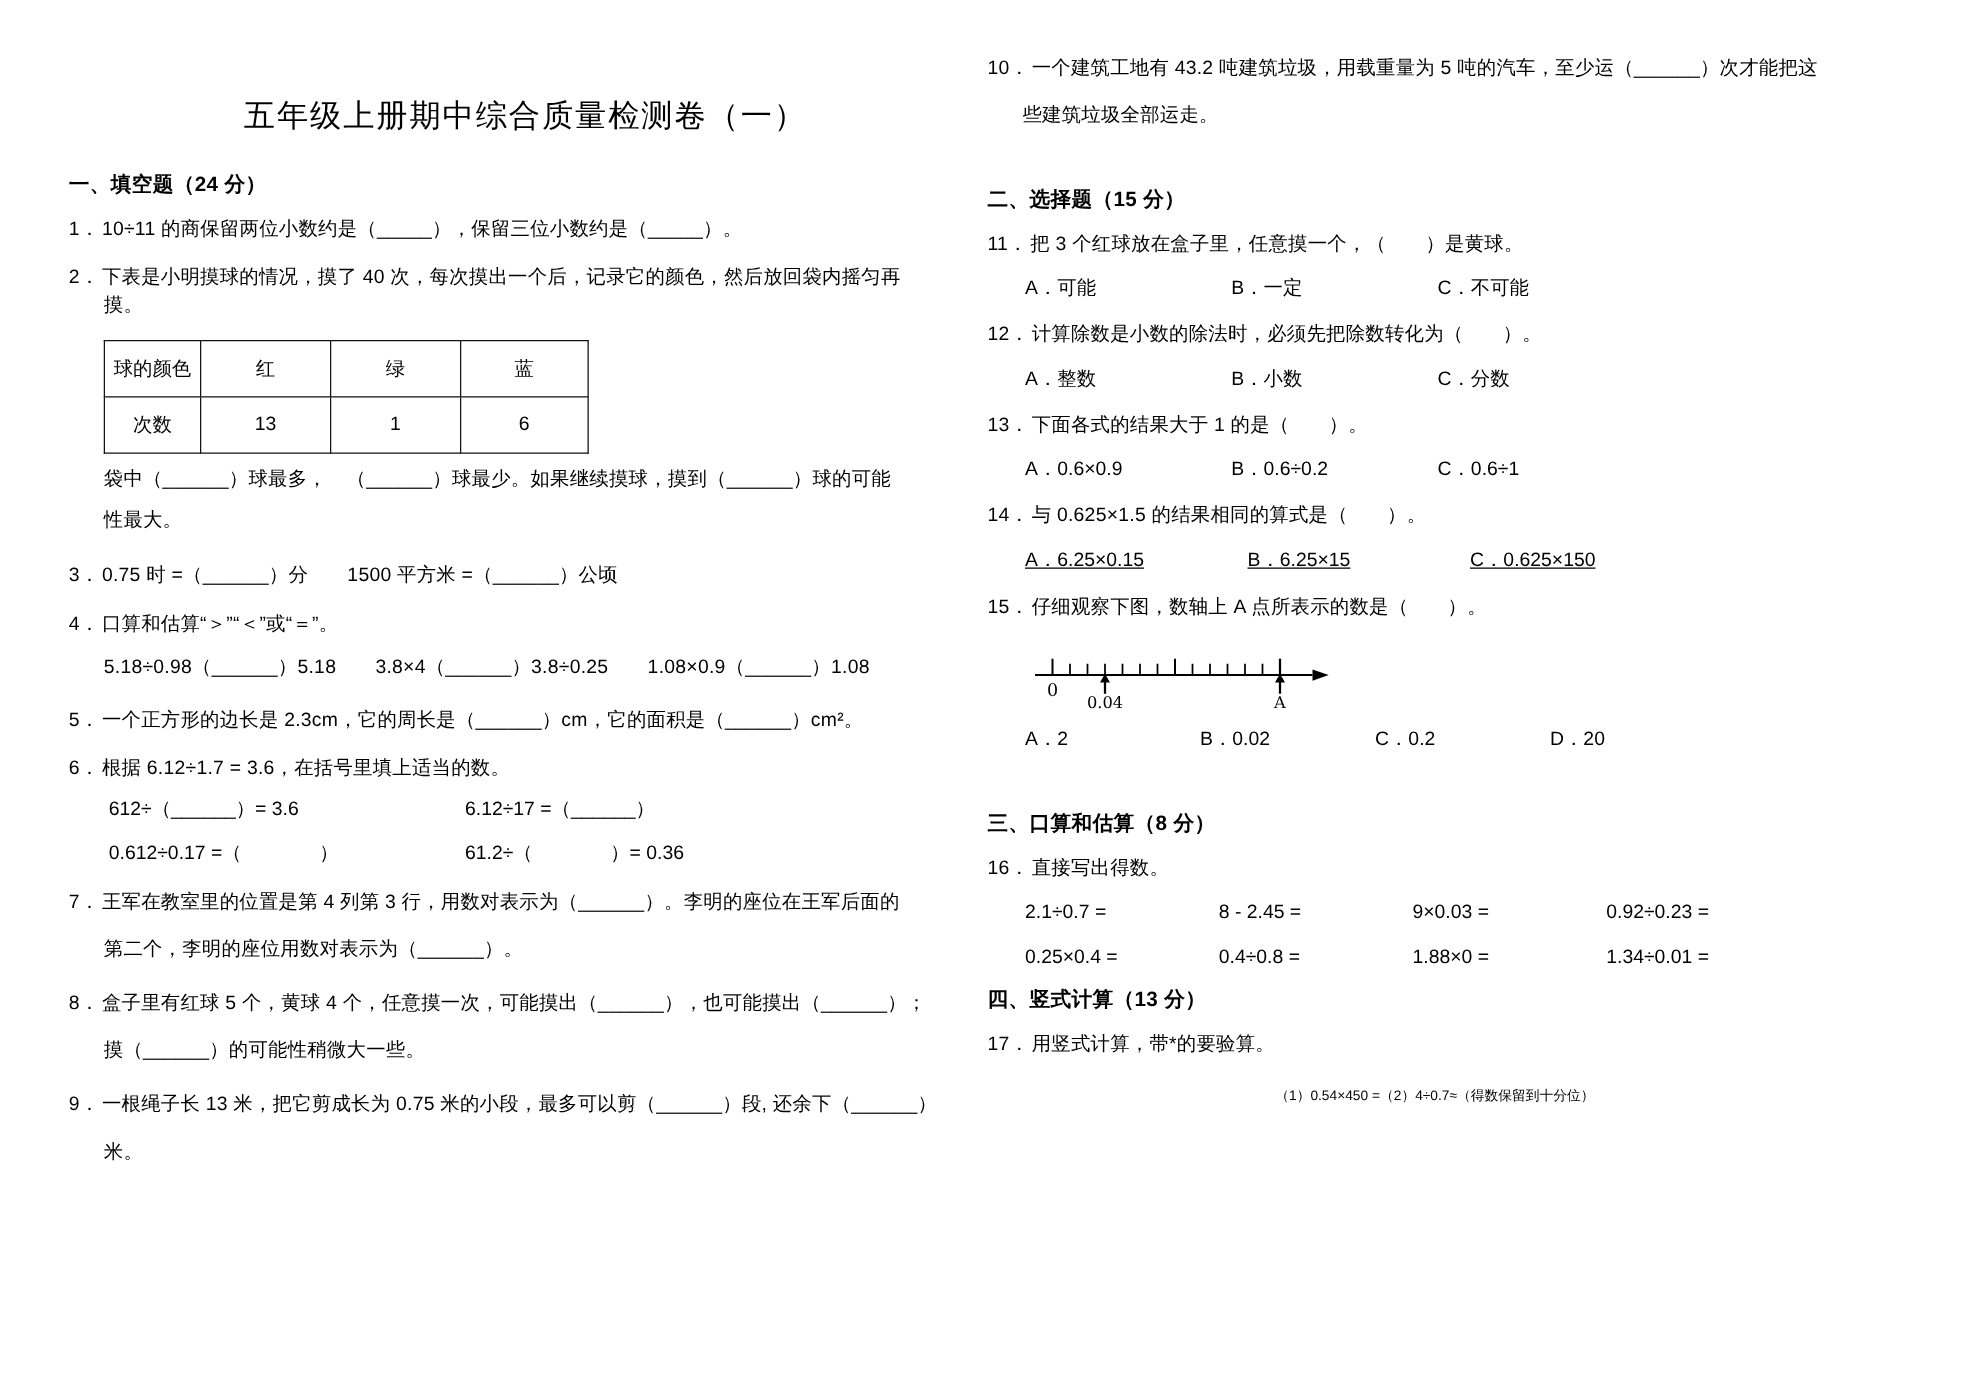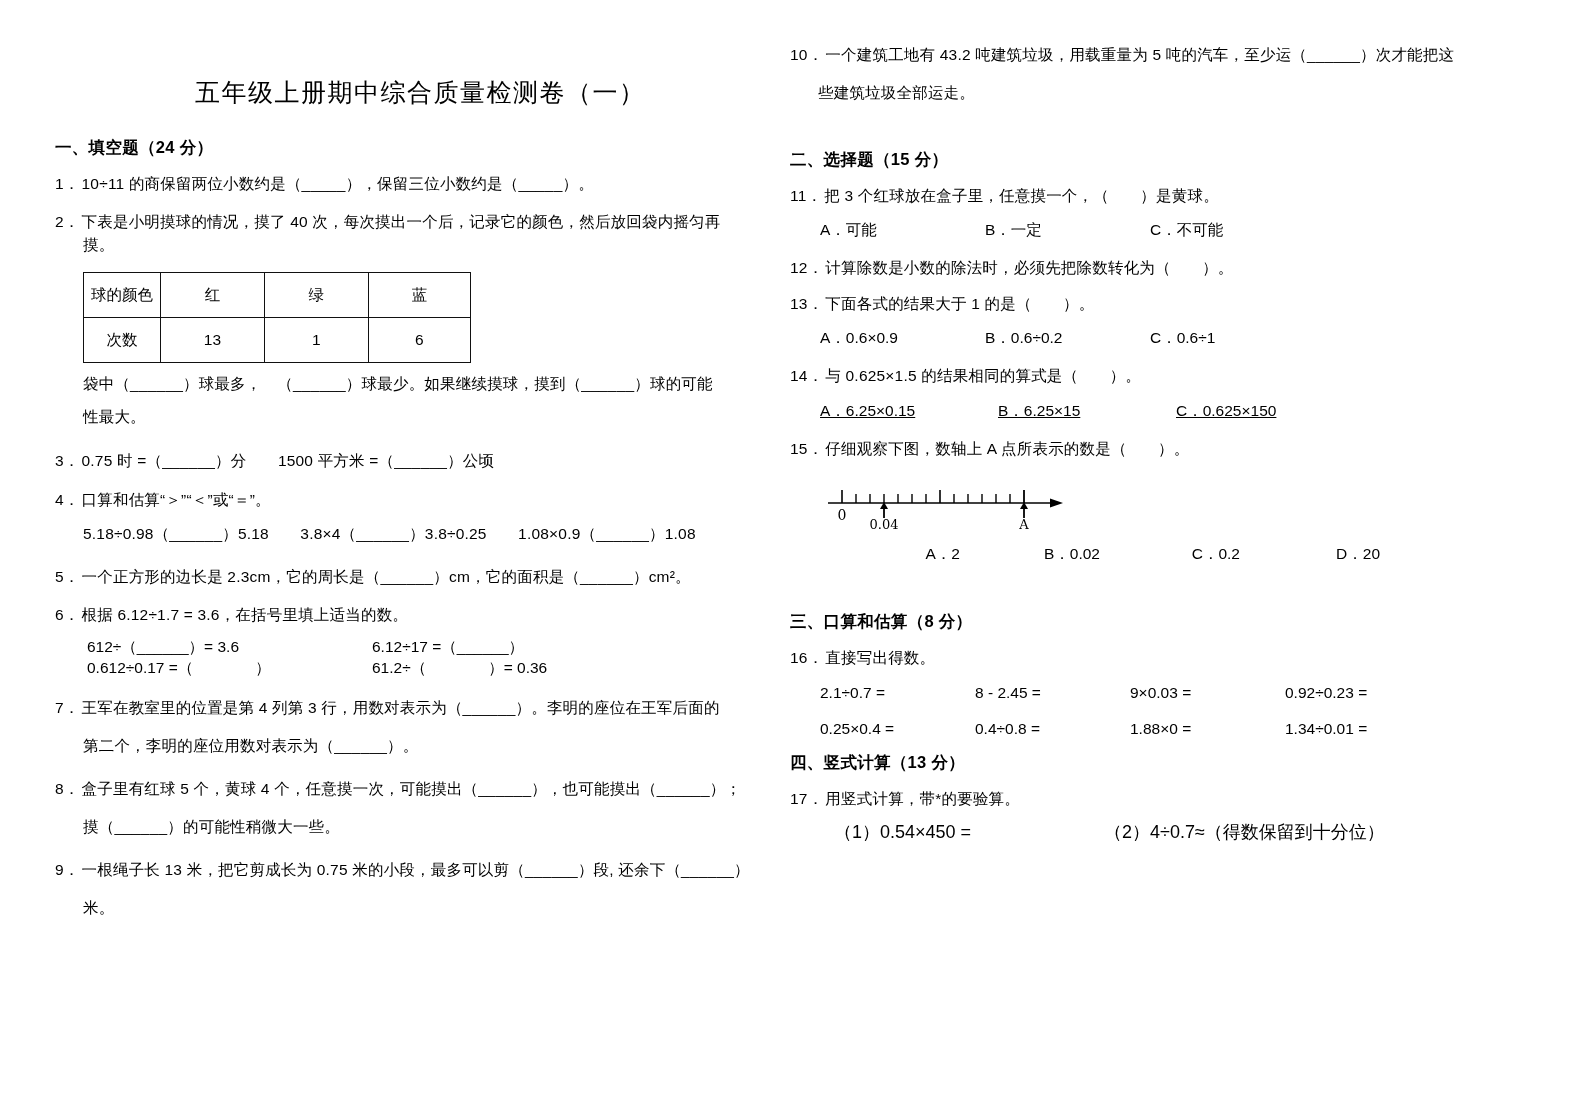--- a/index.html
+++ b/index.html
@@ -73,48 +73,49 @@
 
   .choices {
     display: flex;
     padding-left: 30px;
     margin: 0 0 16px 0;
     font-size: 15.5px;
   }
   .choices .opt { width: 165px; }
   .choices .opt:last-child { width: auto; }
   .choices.wide .opt { width: 178px; text-decoration: underline; }
-  .choices.four .opt { width: 140px; text-align: right; }
+  .choices.four .opt { width: 140px; }
 
   .oral-row {
     display: flex;
     padding-left: 30px;
     margin-bottom: 18px;
     font-size: 15.5px;
   }
   .oral-row .cell { width: 155px; }
 
   .vert-row {
     display: flex;
     padding-left: 44px;
-    margin-top: 10px;
-    font-size: 18px;
+    margin-top: 22px;
+    font-size: 11px;
+    text-align: right;
   }
   .vert-row .cell1 { width: 270px; }
 
   .numline-wrap {
     padding-left: 30px;
     margin: 6px 0 14px 0;
   }
   svg.numline { display: block; }
 
   .sub-eq {
     display: flex;
     padding-left: 32px;
-    margin-bottom: 0;
+    margin-bottom: 14px;
   }
   .sub-eq .e { width: 285px; }
   .tight { margin-bottom: 10px; }
   .mb-small { margin-bottom: 12px; }
 </style>
 </head>
 <body>
 
 <div class="page">
   <div class="columns">
@@ -212,20 +213,25 @@
       </div>
       <div class="choices">
         <div class="opt">A．可能</div>
         <div class="opt">B．一定</div>
         <div class="opt">C．不可能</div>
       </div>
 
       <div class="q" style="margin-bottom:13px">
         <span class="num">12．</span><span>计算除数是小数的除法时，必须先把除数转化为（　　）。</span>
       </div>
+      <div class="choices">
+        <div class="opt">A．整数</div>
+        <div class="opt">B．小数</div>
+        <div class="opt">C．分数</div>
+      </div>
 
       <div class="q" style="margin-bottom:13px">
         <span class="num">13．</span><span>下面各式的结果大于 1 的是（　　）。</span>
       </div>
       <div class="choices">
         <div class="opt">A．0.6×0.9</div>
         <div class="opt">B．0.6÷0.2</div>
         <div class="opt">C．0.6÷1</div>
       </div>
 

